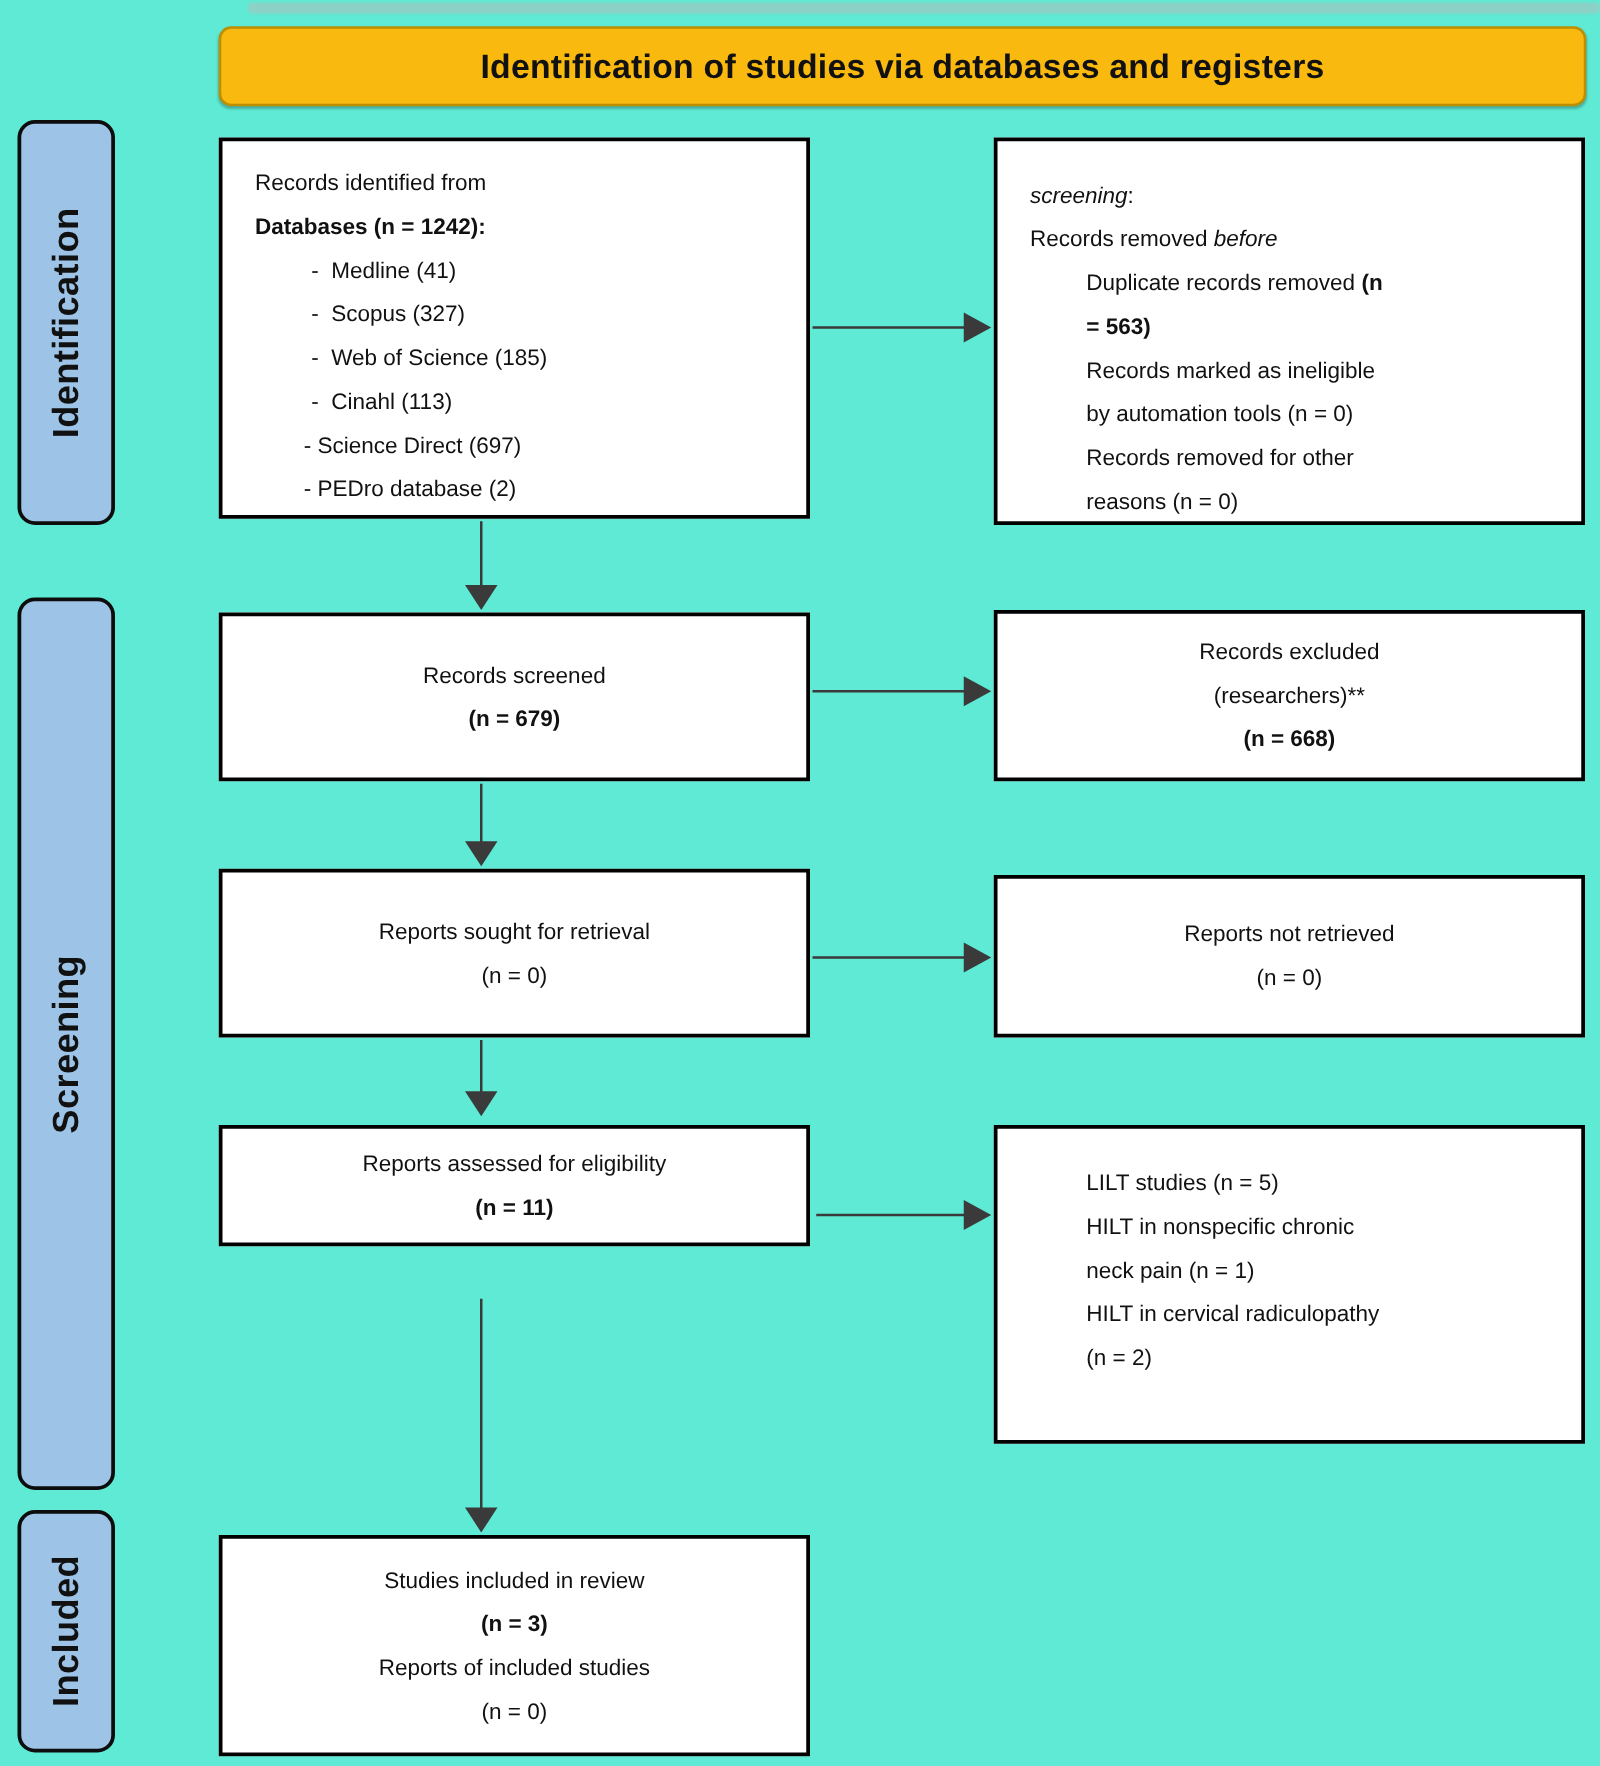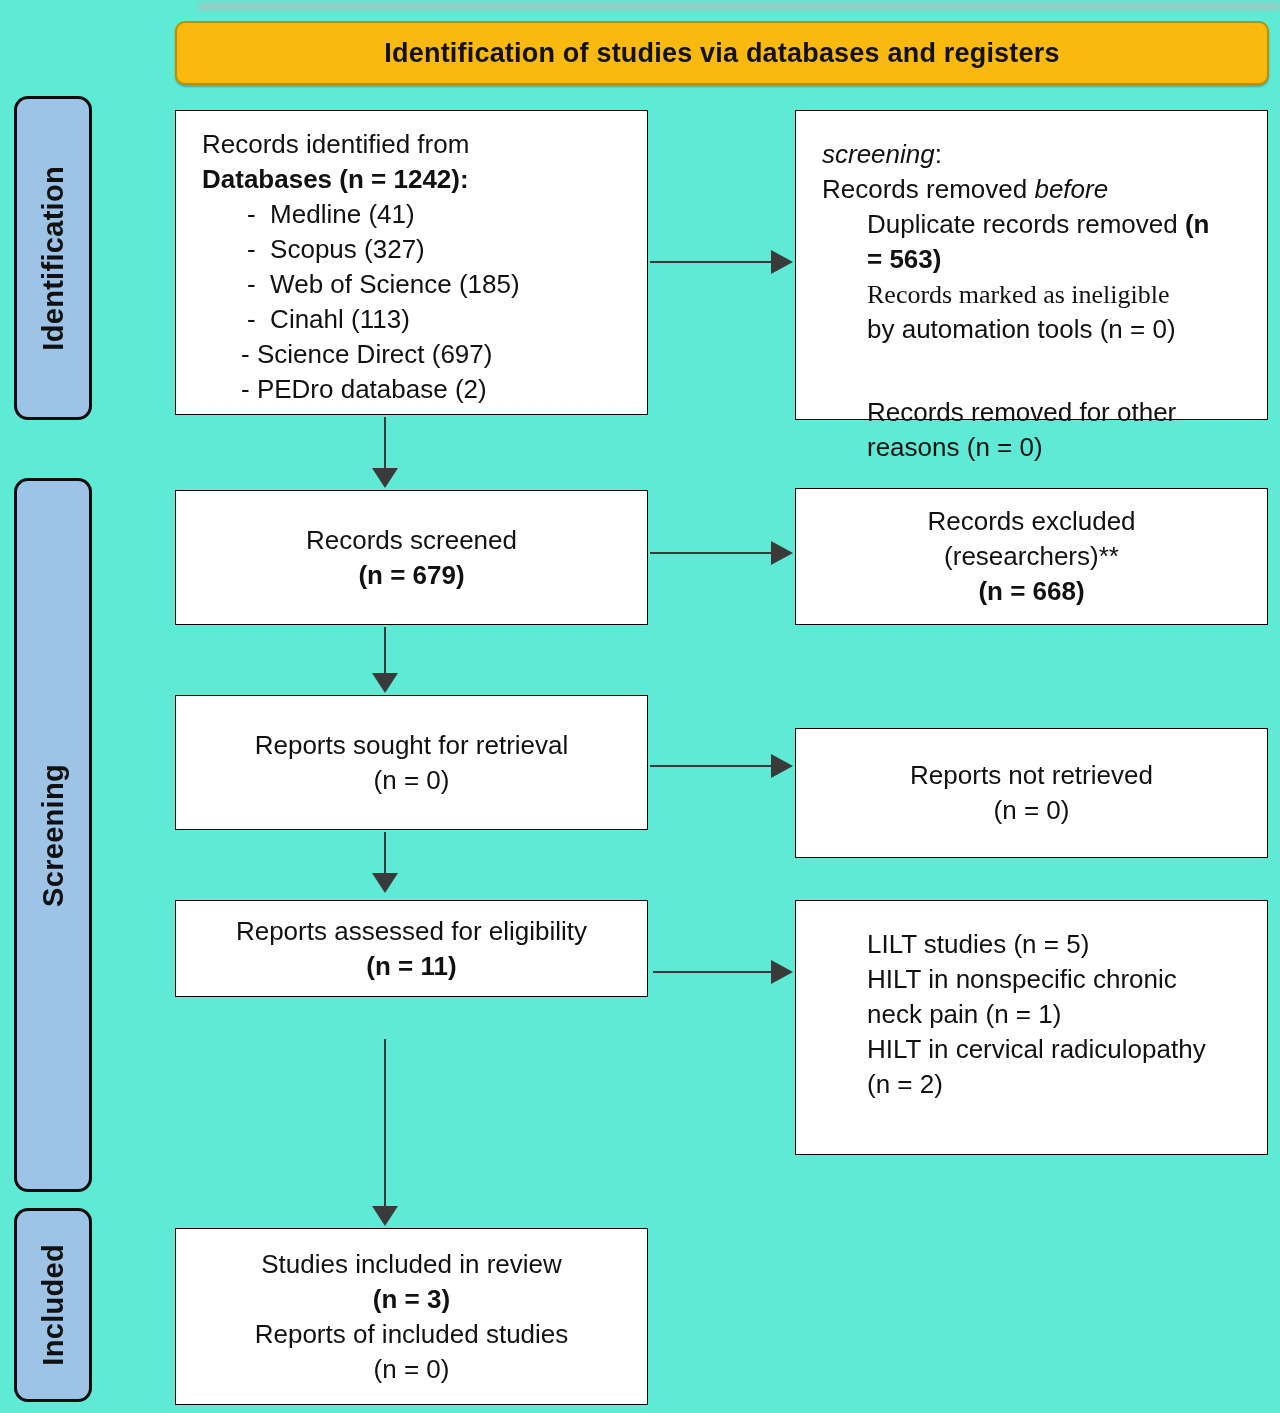--- a/index.html
+++ b/index.html
@@ -27,33 +27,33 @@
   }
   .side span{
     writing-mode:vertical-rl;transform:rotate(180deg);
     font-weight:bold;font-size:29px;white-space:nowrap;letter-spacing:.3px;
   }
   .side.identification{top:96px;height:318px;}
   .side.screening{top:478px;height:708px;}
   .side.included{top:1208px;height:188px;}
 
   .box{
-    position:absolute;background:#fff;border:1px solid #000000;
-    font-size:26px;line-height:35px;box-sizing:border-box;
+    position:absolute;background:#fff;border:3px solid #000000;
+    font-size:18px;line-height:35px;box-sizing:border-box;
   }
   .box .line{white-space:pre-wrap;}
   .box.center{display:flex;flex-direction:column;align-items:center;justify-content:center;text-align:center;}
   .col-l{left:175px;width:473px;}
   .col-r{left:795px;width:473px;}
   .b1{top:110px;height:305px;padding:16px 8px 0 26px;}
   .r1{top:110px;height:310px;padding:26px 8px 0 26px;}
   .b2{top:490px;height:135px;}
   .r2{top:488px;height:137px;}
   .b3{top:695px;height:135px;}
-  .r3{top:728px;height:130px;}
+  .r3{top:700px;height:130px;}
   .b4{top:900px;height:97px;}
   .r4{top:900px;height:255px;padding:26px 8px 0 26px;}
   .b5{top:1228px;height:177px;}
 
   .arrow{position:absolute;}
   .arrow .shaft{position:absolute;background:var(--arrow_color,#3a3a3a);}
   .arrow .head{position:absolute;width:0;height:0;}
   .arrow.v .shaft{left:50%;margin-left:-1px;top:0;width:2px;bottom:18px;}
   .arrow.v .head{left:50%;margin-left:-13px;bottom:0;
     border-left:13px solid transparent;border-right:13px solid transparent;
@@ -102,23 +102,23 @@
       <div class="line" style="padding-left: 45px;"><span>-  Web of Science (185)</span></div>
       <div class="line" style="padding-left: 45px;"><span>-  Cinahl (113)</span></div>
       <div class="line" style="padding-left: 39px;"><span>- Science Direct (697)</span></div>
       <div class="line" style="padding-left: 39px;"><span>- PEDro database (2)</span></div>
     </div>
   <div class="box col-r r1">
       <div class="line"><span style="font-style: italic;">screening</span><span>:</span></div>
       <div class="line"><span>Records removed </span><span style="font-style: italic;">before</span></div>
       <div class="line" style="padding-left: 45px;"><span>Duplicate records removed </span><span style="font-weight: bold;">(n</span></div>
       <div class="line" style="padding-left: 45px;"><span style="font-weight: bold;">= 563)</span></div>
-      <div class="line" style="padding-left: 45px; font-family: Liberation Serif, serif;"><span>Records marked as ineligible</span></div>
+      <div class="line" style="padding-left: 45px;"><span>Records marked as ineligible</span></div>
       <div class="line" style="padding-left: 45px;"><span>by automation tools (n = 0)</span></div>
-      <div class="line" style="padding-left: 45px; margin-top: 48px;"><span>Records removed for other</span></div>
+      <div class="line" style="padding-left: 45px;"><span>Records removed for other</span></div>
       <div class="line" style="padding-left: 45px;"><span>reasons (n = 0)</span></div>
     </div>
 
   <div class="box col-l b2 center">
       <div class="line"><span>Records screened</span></div>
       <div class="line"><span style="font-weight: bold;">(n = 679)</span></div>
     </div>
   <div class="box col-r r2 center">
       <div class="line"><span>Records excluded</span></div>
       <div class="line"><span>(researchers)**</span></div>

